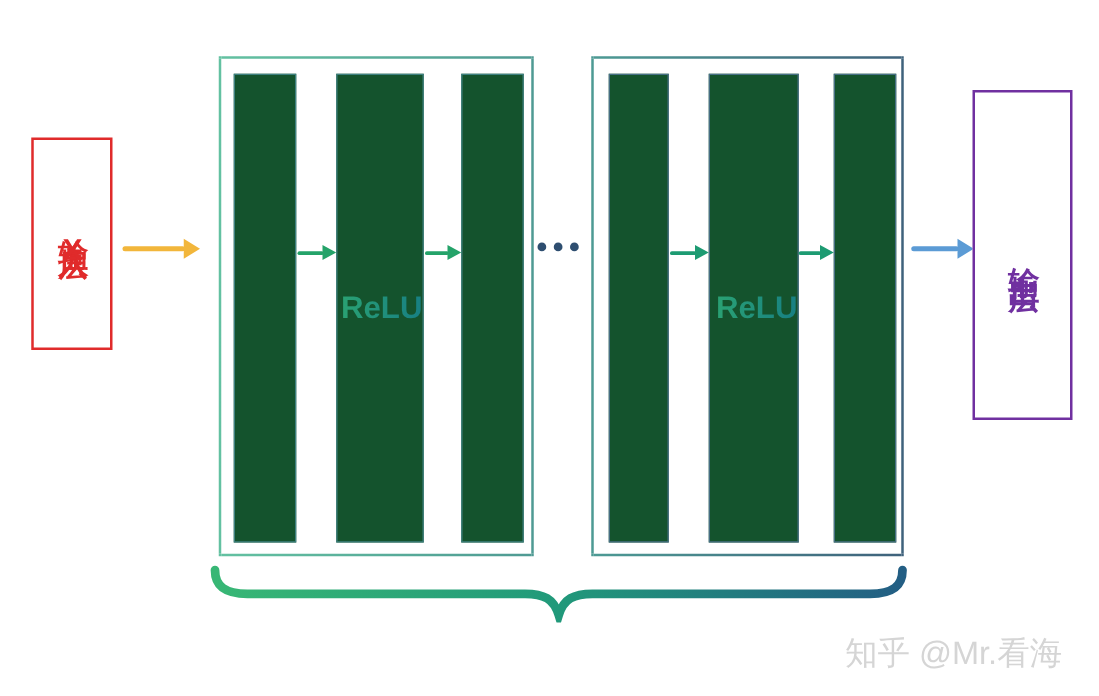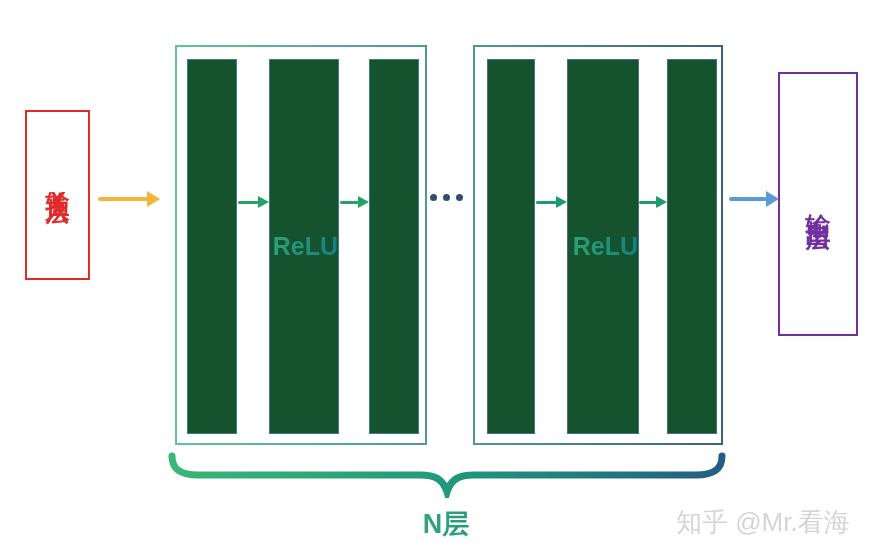--- a/index.html
+++ b/index.html
@@ -152,17 +152,16 @@
     <defs>
       <linearGradient id="braceGrad" x1="0" y1="0" x2="1" y2="0">
         <stop offset="0" stop-color="#38b775"></stop>
         <stop offset="0.5" stop-color="#21997a"></stop>
         <stop offset="1" stop-color="#235e84"></stop>
       </linearGradient>
     </defs>
     <path d="M4,4 C4,17 12,23 30,23 L252,23 C267,23 275,27 279,40 C283,27 291,23 306,23 L528,23 C546,23 554,17 554,4" fill="none" stroke="url(#braceGrad)" stroke-width="7" stroke-linecap="round"></path>
   </svg>
 
-  <div class="abs n-label">N层</div>
 
   <div class="abs watermark">知乎 @Mr.看海</div>
 
 </div>
 
 </body></html>

